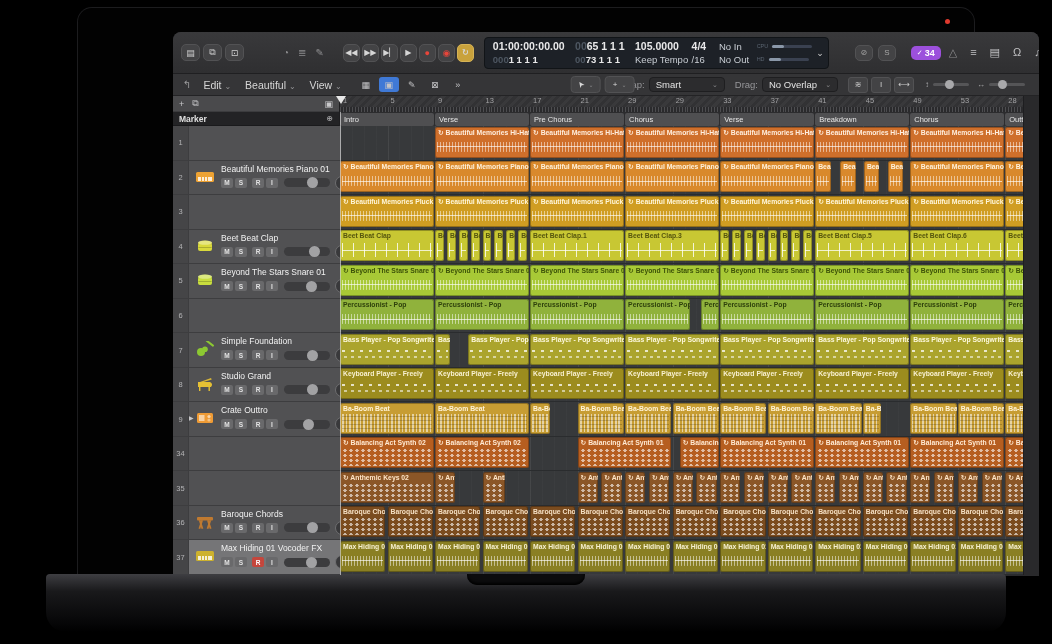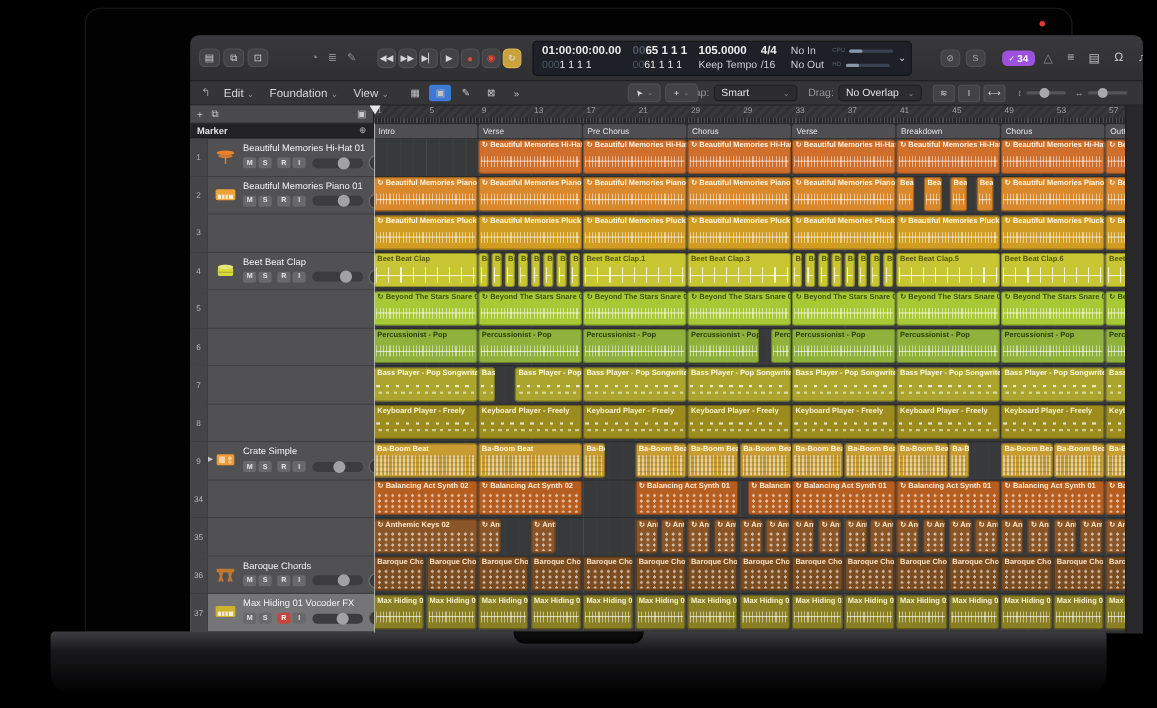--- a/index.html
+++ b/index.html
@@ -26,21 +26,21 @@
   #transport{display:flex;margin-left:10px;align-items:center;}
   #transport .btn{width:17px;height:18px;font-size:8px;margin-right:2px;color:#d6d6d6;}
   #btn-record span{color:#e8453a;font-size:9px;}
   #btn-capture span{color:#e8453a;font-size:9px;}
   #btn-cycle{background:#c9a23c;border-color:#d6b356;color:#2f2508;font-size:10px;font-weight:bold;}
   
   #lcd{margin-left:8px;width:345px;height:32px;background:#1d2127;border-radius:4px;display:flex;
     align-items:center;padding:0 4px;box-sizing:border-box;border:1px solid #111417;}
   .lcd-col{display:flex;flex-direction:column;justify-content:center;line-height:13px;white-space:nowrap;}
   .lcd-main{color:#e9e9ea;font-size:10.5px;font-weight:bold;}
-  .lcd-sub{color:#e9e9ea;font-size:9.5px;font-weight:normal;}
+  .lcd-sub{color:#e9e9ea;font-size:9.5px;font-weight:bold;}
   .lcd-dim{color:#4e5762;}
   .lcd-label{color:#c9ced4;font-weight:normal;}
   .meter{width:40px;height:3px;background:#3a4150;border-radius:2px;margin:2px 0 2px 4px;position:relative;}
   .meter i{position:absolute;left:0;top:0;height:3px;width:30%;background:#8a97a8;border-radius:2px;}
   .mlabel{font-size:5.5px;color:#59636f;}
   #lcd-chev{color:#cfcfcf;font-size:9px;margin-left:4px;}
   #mini-btns{display:flex;margin-left:26px;}
   #mini-btns .btn{width:18px;height:16px;font-size:8px;margin-right:5px;color:#a8a8a8;}
   #badge-34{margin-left:10px;background:#9c50dc;border-radius:5px;color:#fff;font-size:9px;font-weight:bold;
     padding:2px 6px;display:flex;align-items:center;}
@@ -189,21 +189,21 @@
           </div>
       </div>
 
       <div id="lcd">
         <div class="lcd-col" style="width:96px;padding-left:4px">
           <div class="lcd-main">01:00:00:00.00</div>
           <div class="lcd-sub"><span class="lcd-dim">000</span><span>1 1 1 1</span></div>
         </div>
         <div class="lcd-col" style="width:70px">
           <div class="lcd-main"><span class="lcd-dim">00</span><span>65 1 1 1</span></div>
-          <div class="lcd-sub"><span class="lcd-dim">00</span><span>61 1 1 1</span></div>
+          <div class="lcd-sub"><span class="lcd-dim">00</span><span>73 1 1 1</span></div>
         </div>
         <div class="lcd-col" style="width:66px">
           <div class="lcd-main">105.0000</div>
           <div class="lcd-sub lcd-label">Keep Tempo</div>
         </div>
         <div class="lcd-col" style="width:32px">
           <div class="lcd-main">4/4</div>
           <div class="lcd-sub lcd-label">/16</div>
         </div>
         <div class="lcd-col" style="width:44px">
@@ -245,21 +245,21 @@
         <span>≡</span>
         <span>▤</span>
         <span>Ω</span>
         <span>♫</span>
       </div>
     </div>
 
     <div id="toolbar2">
       <span id="back-icon">↰</span>
       <span class="menu"><span>Edit</span> <i>⌄</i></span>
-      <span class="menu"><span>Foundation</span> <i>⌄</i></span>
+      <span class="menu"><span>Beautiful</span> <i>⌄</i></span>
       <span class="menu"><span>View</span> <i>⌄</i></span>
       <div id="tb2-icons">
         <div class="tbtn">▦</div>
         <div class="tbtn blue">▣</div>
         <div class="tbtn">✎</div>
         <div class="tbtn">⊠</div>
         <div class="tbtn">»</div>
       </div>
       <div id="tools">
         <div class="toolbtn">
@@ -322,57 +322,39 @@
             <span style="left: 193.08px;">17</span>
             <span style="left: 240.6px;">21</span>
             <span style="left: 288.12px;">29</span>
             <span style="left: 335.64px;">29</span>
             <span style="left: 383.16px;">33</span>
             <span style="left: 430.68px;">37</span>
             <span style="left: 478.2px;">41</span>
             <span style="left: 525.72px;">45</span>
             <span style="left: 573.24px;">49</span>
             <span style="left: 620.76px;">53</span>
-            <span style="left: 668.28px;">57</span>
+            <span style="left: 668.28px;">28</span>
           </div>
         <div id="ruler-ticks"></div>
         <div id="marker-lane">
             <div class="mk" style="left: 0px; width: 93.54px;">Intro</div>
             <div class="mk" style="left: 95.04px; width: 93.54px;">Verse</div>
             <div class="mk" style="left: 190.08px; width: 93.54px;">Pre Chorus</div>
             <div class="mk" style="left: 285.12px; width: 93.54px;">Chorus</div>
             <div class="mk" style="left: 380.16px; width: 93.54px;">Verse</div>
             <div class="mk" style="left: 475.2px; width: 93.54px;">Breakdown</div>
             <div class="mk" style="left: 570.24px; width: 93.54px;">Chorus</div>
             <div class="mk" style="left: 665.28px; width: 28.2px;">Outtro</div>
           </div>
       </div>
 
       <div id="tracks">
           <div class="trow" style="top: 0px; height: 34.54px;">
             <div class="thead">
               <div class="tnum">1</div>
-              <div class="tbody2">
-                <span class="ticon"><svg width="20" height="16" viewBox="0 0 20 16">
-                    <ellipse cx="10" cy="5" rx="8" ry="2.2" fill="#e8822c"></ellipse>
-                    <ellipse cx="10" cy="8" rx="6.5" ry="1.8" fill="#e8822c" opacity=".8"></ellipse>
-                    <rect x="9.4" y="8" width="1.2" height="7" fill="#e8822c"></rect>
-                  </svg></span>
-                <div class="tname">Beautiful Memories Hi-Hat 01</div>
-                <div class="tctrls">
-                  <div class="mbtn">M</div>
-                  <div class="mbtn">S</div>
-                  <div class="mbtn gap">R</div>
-                  <div class="mbtn">I</div>
-                  <div class="vslider">
-                    <i style="left: 23px;"></i>
-                  </div>
-                  <div class="panknob"></div>
-                </div>
-              </div>
             </div>
             <div class="lane">
               <div class="region p-wave" style="left: 95.04px; width: 93.84px; background: rgb(207, 111, 43);">
                 <div class="rname" style="color: rgb(255, 238, 222);">↻ Beautiful Memories Hi-Hat 03.1</div>
                 <div class="rbody"></div>
               </div>
               <div class="region p-wave" style="left: 190.08px; width: 93.84px; background: rgb(207, 111, 43);">
                 <div class="rname" style="color: rgb(255, 238, 222);">↻ Beautiful Memories Hi-Hat 02</div>
                 <div class="rbody"></div>
               </div>
@@ -618,20 +600,39 @@
               </div>
               <div class="region p-ticks" style="left: 665.28px; width: 22.56px; background: rgb(200, 199, 51);">
                 <div class="rname" style="color: rgb(85, 85, 14);">Beet Beat Clap.7</div>
                 <div class="rbody"></div>
               </div>
             </div>
           </div>
           <div class="trow" style="top: 138.16px; height: 34.54px;">
             <div class="thead">
               <div class="tnum">5</div>
+              <div class="tbody2">
+                <span class="ticon"><svg width="20" height="16" viewBox="0 0 20 16">
+                    <rect x="3" y="5" width="14" height="8" rx="2" fill="#c9de3e"></rect>
+                    <ellipse cx="10" cy="5" rx="7" ry="2.4" fill="#c9de3e"></ellipse>
+                    <ellipse cx="10" cy="4.6" rx="7" ry="2.2" fill="#fff" opacity=".35"></ellipse>
+                    <rect x="3.4" y="9" width="13.2" height="1" fill="#000" opacity=".2"></rect>
+                  </svg></span>
+                <div class="tname">Beyond The Stars Snare 01</div>
+                <div class="tctrls">
+                  <div class="mbtn">M</div>
+                  <div class="mbtn">S</div>
+                  <div class="mbtn gap">R</div>
+                  <div class="mbtn">I</div>
+                  <div class="vslider">
+                    <i style="left: 22px;"></i>
+                  </div>
+                  <div class="panknob"></div>
+                </div>
+              </div>
             </div>
             <div class="lane">
               <div class="region p-wave" style="left: 0px; width: 93.84px; background: rgb(168, 201, 54);">
                 <div class="rname" style="color: rgb(60, 82, 8);">↻ Beyond The Stars Snare 01</div>
                 <div class="rbody"></div>
               </div>
               <div class="region p-wave" style="left: 95.04px; width: 93.84px; background: rgb(168, 201, 54);">
                 <div class="rname" style="color: rgb(60, 82, 8);">↻ Beyond The Stars Snare 01.1</div>
                 <div class="rbody"></div>
               </div>
@@ -700,20 +701,40 @@
               </div>
               <div class="region p-wave" style="left: 665.28px; width: 22.56px; background: rgb(144, 178, 60);">
                 <div class="rname" style="color: rgb(46, 64, 12);">Percussionist - Pop</div>
                 <div class="rbody"></div>
               </div>
             </div>
           </div>
           <div class="trow" style="top: 207.24px; height: 34.54px;">
             <div class="thead">
               <div class="tnum">7</div>
+              <div class="tbody2">
+                <span class="ticon"><svg width="20" height="16" viewBox="0 0 20 16">
+                    <g fill="#8cc832">
+                      <circle cx="6" cy="11" r="4"></circle>
+                      <circle cx="10" cy="8.2" r="2.8"></circle>
+                      <rect x="9.5" y="0" width="10" height="2" rx="1" transform="rotate(38 13 2)"></rect>
+                    </g>
+                  </svg></span>
+                <div class="tname">Simple Foundation</div>
+                <div class="tctrls">
+                  <div class="mbtn">M</div>
+                  <div class="mbtn">S</div>
+                  <div class="mbtn gap">R</div>
+                  <div class="mbtn">I</div>
+                  <div class="vslider">
+                    <i style="left: 23px;"></i>
+                  </div>
+                  <div class="panknob"></div>
+                </div>
+              </div>
             </div>
             <div class="lane">
               <div class="region p-notes" style="left: 0px; width: 93.84px; background: rgb(171, 164, 45);">
                 <div class="rname" style="color: rgb(253, 248, 220);">Bass Player - Pop Songwriter</div>
                 <div class="rbody"></div>
               </div>
               <div class="region p-notes" style="left: 95.04px; width: 15.432px; background: rgb(171, 164, 45);">
                 <div class="rname" style="color: rgb(253, 248, 220);">Bass Player - Pop Songwriter</div>
                 <div class="rbody"></div>
               </div>
@@ -743,20 +764,41 @@
               </div>
               <div class="region p-notes" style="left: 665.28px; width: 22.56px; background: rgb(171, 164, 45);">
                 <div class="rname" style="color: rgb(253, 248, 220);">Bass Player - Pop Songwriter</div>
                 <div class="rbody"></div>
               </div>
             </div>
           </div>
           <div class="trow" style="top: 241.78px; height: 34.54px;">
             <div class="thead">
               <div class="tnum">8</div>
+              <div class="tbody2">
+                <span class="ticon"><svg width="20" height="16" viewBox="0 0 20 16">
+                    <g fill="#e5c034">
+                      <path d="M3 6 L15 6 Q18.5 8 16 11 L3 11 Z"></path>
+                      <path d="M5 6 L16 2 L16.8 3.4 L7 6.6 Z" opacity=".9"></path>
+                      <rect x="4" y="11" width="1.4" height="4"></rect>
+                      <rect x="13.5" y="11" width="1.4" height="4"></rect>
+                    </g>
+                  </svg></span>
+                <div class="tname">Studio Grand</div>
+                <div class="tctrls">
+                  <div class="mbtn">M</div>
+                  <div class="mbtn">S</div>
+                  <div class="mbtn gap">R</div>
+                  <div class="mbtn">I</div>
+                  <div class="vslider">
+                    <i style="left: 23px;"></i>
+                  </div>
+                  <div class="panknob"></div>
+                </div>
+              </div>
             </div>
             <div class="lane">
               <div class="region p-notes" style="left: 0px; width: 93.84px; background: rgb(156, 140, 30);">
                 <div class="rname" style="color: rgb(248, 240, 208);">Keyboard Player - Freely</div>
                 <div class="rbody"></div>
               </div>
               <div class="region p-notes" style="left: 95.04px; width: 93.84px; background: rgb(156, 140, 30);">
                 <div class="rname" style="color: rgb(248, 240, 208);">Keyboard Player - Freely</div>
                 <div class="rbody"></div>
               </div>
@@ -790,21 +832,21 @@
             <div class="thead">
               <div class="tnum">9</div>
               <div class="tbody2">
                 <span class="tdisc">▶</span>
                 <span class="ticon"><svg width="20" height="16" viewBox="0 0 20 16">
                     <rect x="2" y="3" width="16" height="10" rx="1.5" fill="#ef9b35"></rect>
                     <rect x="4" y="5" width="5.5" height="6" fill="#fff" opacity=".55"></rect>
                     <circle cx="14" cy="6.5" r="1.6" fill="#fff" opacity=".6"></circle>
                     <circle cx="14" cy="10" r="1.6" fill="#fff" opacity=".4"></circle>
                   </svg></span>
-                <div class="tname">Crate Simple</div>
+                <div class="tname">Crate Outtro</div>
                 <div class="tctrls">
                   <div class="mbtn">M</div>
                   <div class="mbtn">S</div>
                   <div class="mbtn gap">R</div>
                   <div class="mbtn">I</div>
                   <div class="vslider">
                     <i style="left: 19px;"></i>
                   </div>
                   <div class="panknob"></div>
                 </div>

